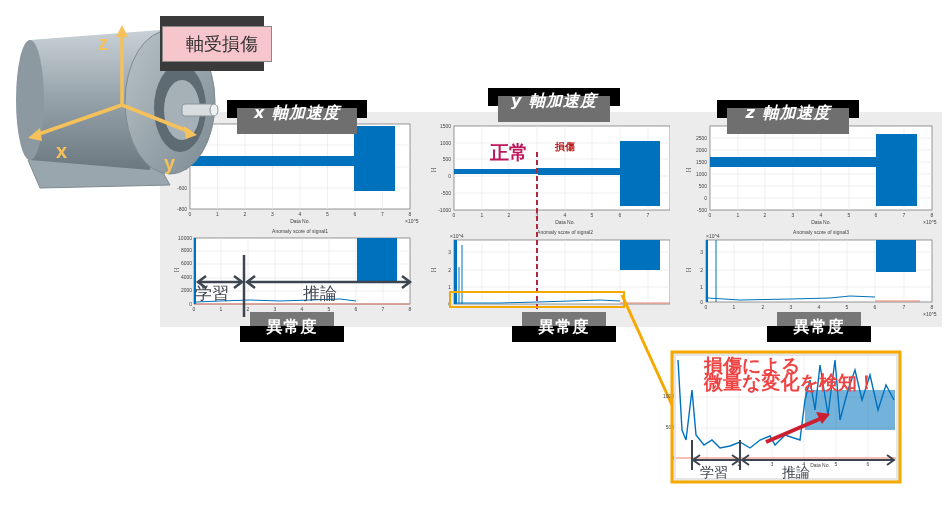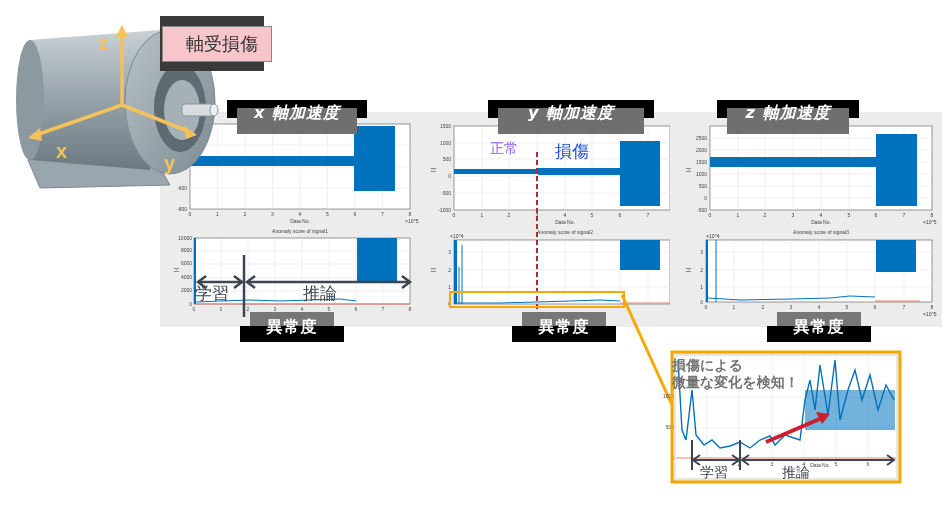--- a/index.html
+++ b/index.html
@@ -185,24 +185,24 @@
       <text x="31" y="177">1</text>
       <text x="31" y="160">2</text>
       <text x="31" y="142">3</text>
   </g>
   <text x="15" y="160" font-size="5" fill="#444" transform="rotate(-90 15 160)">[-]</text>
 
   <line x1="117" y1="40" x2="117" y2="205" stroke="#b0283a" stroke-width="2" stroke-dasharray="5,3"></line>
 
   <rect x="30" y="180" width="174" height="15" fill="none" stroke="#f5a800" stroke-width="2"></rect>
 </svg>
-<div class="abs" style="left:490px;top:140px;font-size:14px;font-weight:normal;color:#8b5cf6;">正常</div>
-<div class="abs" style="left:555px;top:140px;font-size:17px;font-weight:normal;color:#1d4ed8;">損傷</div>
-
-<div class="banner" style="left:488px;top:100px;width:166px;">
+<div class="abs" style="left:490px;top:140px;font-size:19px;font-weight:bold;color:#be185d;">正常</div>
+<div class="abs" style="left:555px;top:140px;font-size:10px;font-weight:bold;color:#b91c1c;">損傷</div>
+
+<div class="banner" style="left:488px;top:88px;width:132px;">
   <div class="black"></div>
     <div class="gray"></div>
     <span class="t">y 軸加速度</span>
 </div>
 <div class="banner2" style="left:512px;top:312px;width:104px;">
   <div class="gray"></div>
     <div class="black"></div>
     <span class="t">異常度</span>
 </div>
 
@@ -339,21 +339,21 @@
     <line x1="140" y1="150" x2="140" y2="180"></line>
     <line x1="93" y1="170" x2="139" y2="170"></line>
     <polyline points="100,165 93,170 100,175"></polyline>
     <polyline points="132,165 139,170 132,175"></polyline>
     <line x1="142" y1="170" x2="294" y2="170"></line>
     <polyline points="149,165 142,170 149,175"></polyline>
     <polyline points="287,165 294,170 287,175"></polyline>
   </g>
   <rect x="72" y="62" width="228" height="130" fill="none" stroke="#f5a800" stroke-width="3"></rect>
 </svg>
-<div class="abs" style="left:672px;top:357px;font-size:14px;font-weight:bold;color:#737373;line-height:17px;">
+<div class="abs" style="left:672px;top:357px;font-size:19px;font-weight:bold;color:#ef4444;line-height:17px;padding-left:32px;">
   <div>損傷による</div>
   <div>微量な変化を検知！</div>
 </div>
 <div class="abs" style="left:700px;top:464px;font-size:14px;color:#3d4550;">学習</div>
 <div class="abs" style="left:782px;top:464px;font-size:14px;color:#3d4550;">推論</div>
 
 <svg class="abs" style="left:0;top:0;" width="230" height="200">
   <defs>
     <linearGradient id="body" x1="0" y1="0" x2="0" y2="1">
       <stop offset="0" stop-color="#c9d1d6"></stop>

